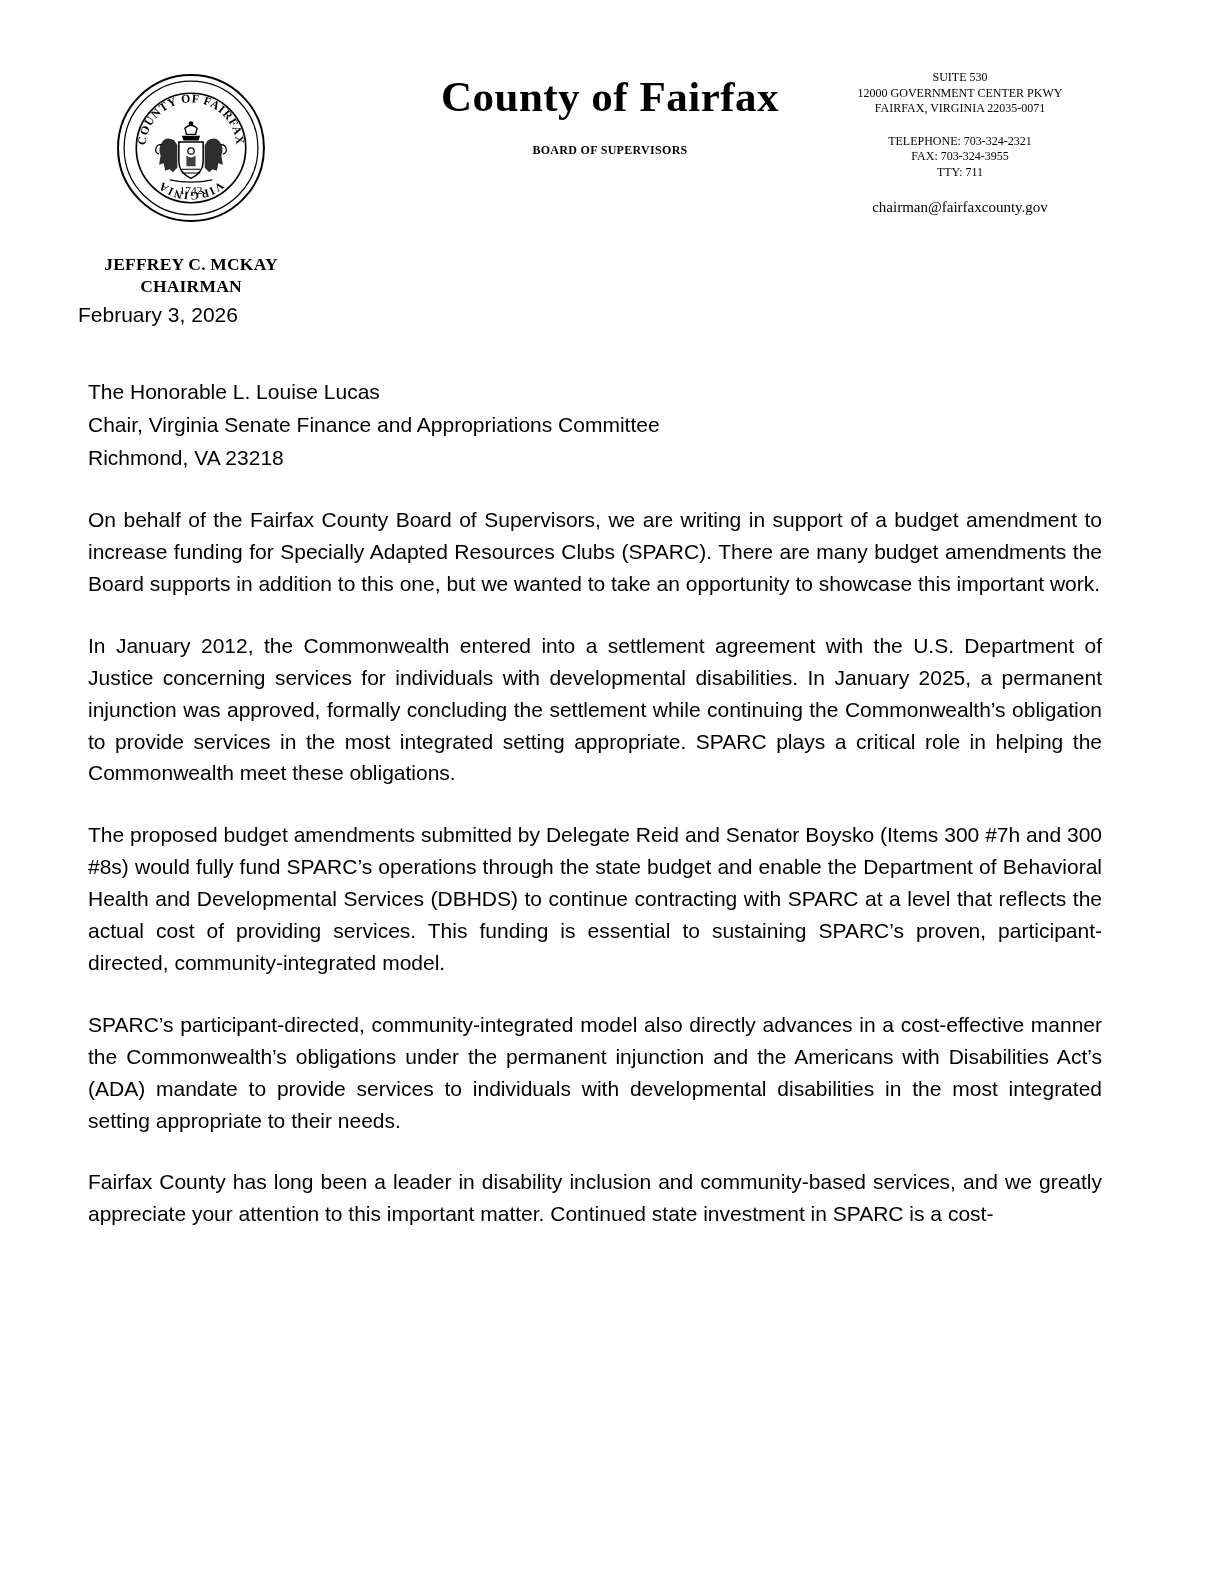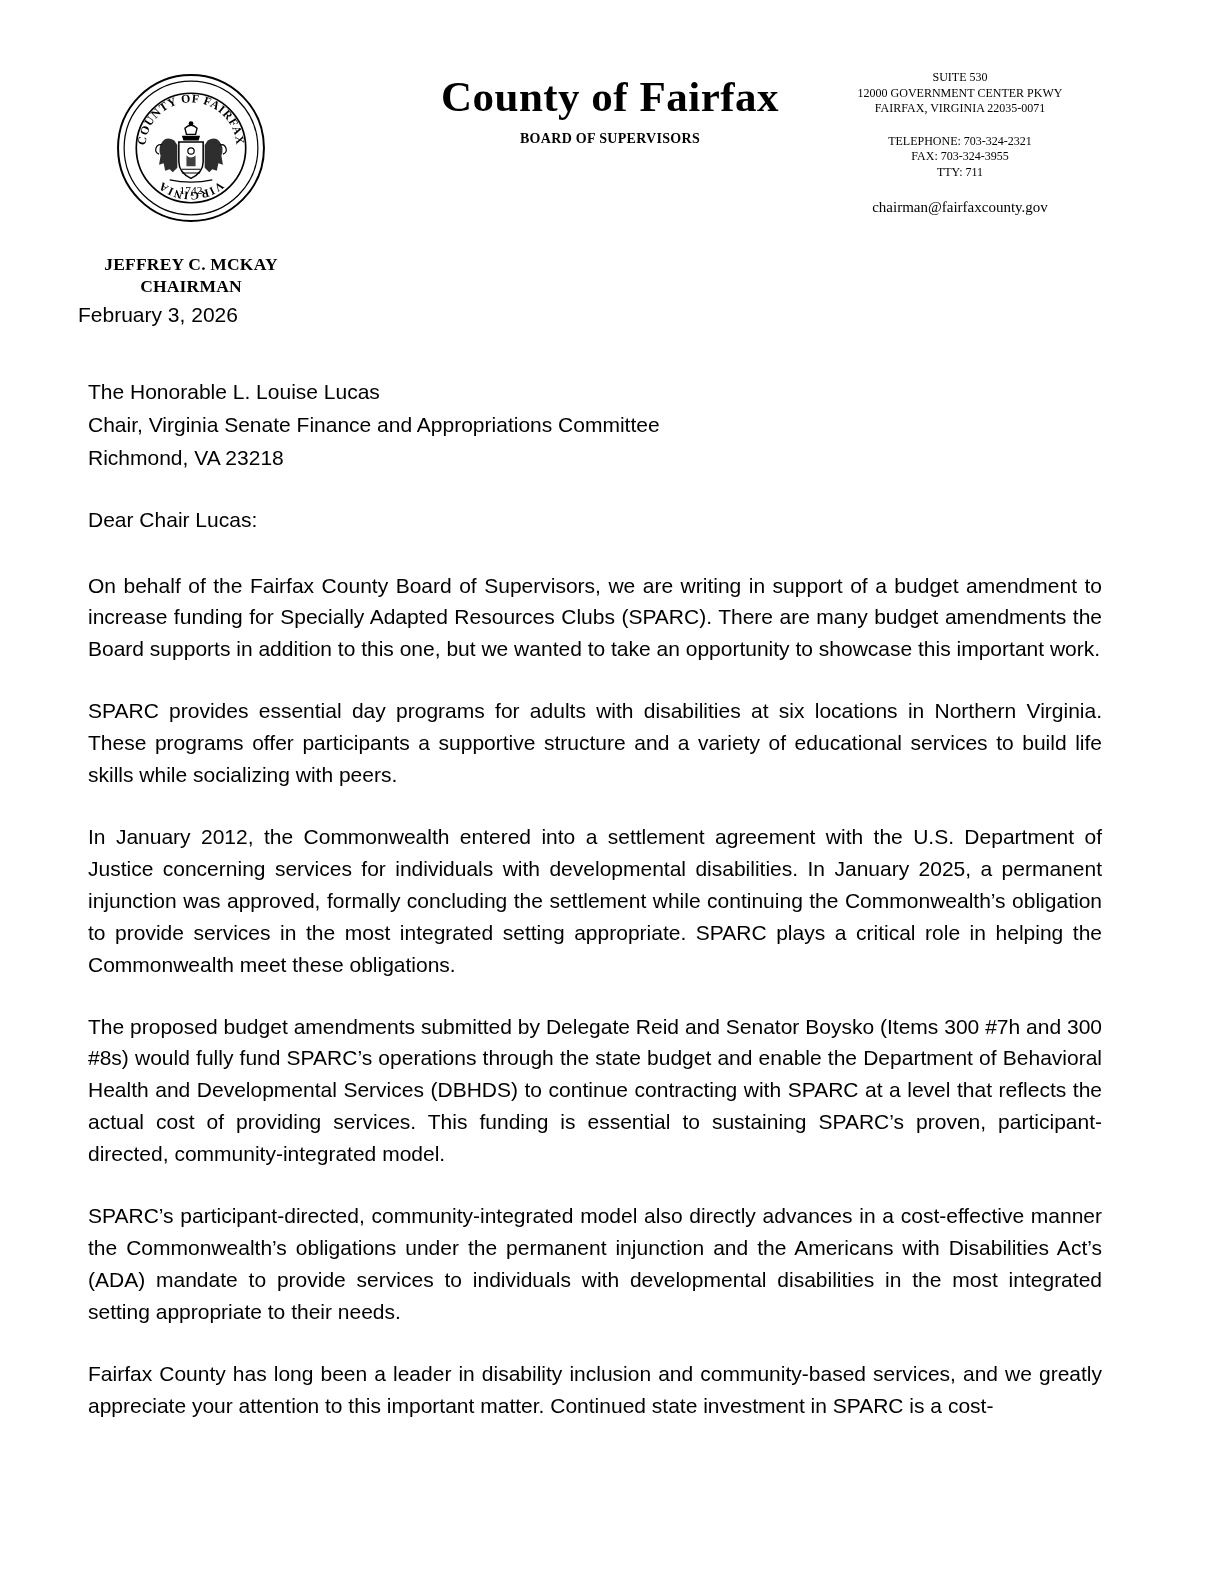--- a/index.html
+++ b/index.html
@@ -77,23 +77,23 @@
     font-family: "Liberation Serif", serif;
     font-weight: bold;
     font-size: 43px;
     line-height: 1.18;
     margin-top: 2px;
     letter-spacing: 0.5px;
   }
   .bos-line {
     font-family: "Liberation Serif", serif;
     font-weight: bold;
-    font-size: 14px;
+    font-size: 12px;
     letter-spacing: 0.3px;
-    margin-top: 8px;
+    margin-top: 20px;
   }
 
   .address-block {
     position: absolute;
     left: 810px;
     top: 70px;
     width: 300px;
     text-align: center;
     font-family: "Liberation Serif", serif;
   }
@@ -223,23 +223,21 @@
   <div class="letter">
 
     <div class="date-line">February 3, 2026</div>
 
     <div class="recipient">
       <div>The Honorable L. Louise Lucas</div>
       <div>Chair, Virginia Senate Finance and Appropriations Committee</div>
       <div>Richmond, VA 23218</div>
     </div>
 
-    <div class="salutation">Dear Chair Lucas:</div>
 
     <p class="para">On behalf of the Fairfax County Board of Supervisors, we are writing in support of a budget amendment to increase funding for Specially Adapted Resources Clubs (SPARC). There are many budget amendments the Board supports in addition to this one, but we wanted to take an opportunity to showcase this important work.</p>
-    <p class="para">SPARC provides essential day programs for adults with disabilities at six locations in Northern Virginia. These programs offer participants a supportive structure and a variety of educational services to build life skills while socializing with peers.</p>
     <p class="para">In January 2012, the Commonwealth entered into a settlement agreement with the U.S. Department of Justice concerning services for individuals with developmental disabilities. In January 2025, a permanent injunction was approved, formally concluding the settlement while continuing the Commonwealth’s obligation to provide services in the most integrated setting appropriate. SPARC plays a critical role in helping the Commonwealth meet these obligations.</p>
     <p class="para">The proposed budget amendments submitted by Delegate Reid and Senator Boysko (Items 300 #7h and 300 #8s) would fully fund SPARC’s operations through the state budget and enable the Department of Behavioral Health and Developmental Services (DBHDS) to continue contracting with SPARC at a level that reflects the actual cost of providing services. This funding is essential to sustaining SPARC’s proven, participant-directed, community-integrated model.</p>
     <p class="para">SPARC’s participant-directed, community-integrated model also directly advances in a cost-effective manner the Commonwealth’s obligations under the permanent injunction and the Americans with Disabilities Act’s (ADA) mandate to provide services to individuals with developmental disabilities in the most integrated setting appropriate to their needs.</p>
     <p class="para">Fairfax County has long been a leader in disability inclusion and community-based services, and we greatly appreciate your attention to this important matter. Continued state investment in SPARC is a cost-</p>
   </div>
 
 </div>
 
 </body></html>

